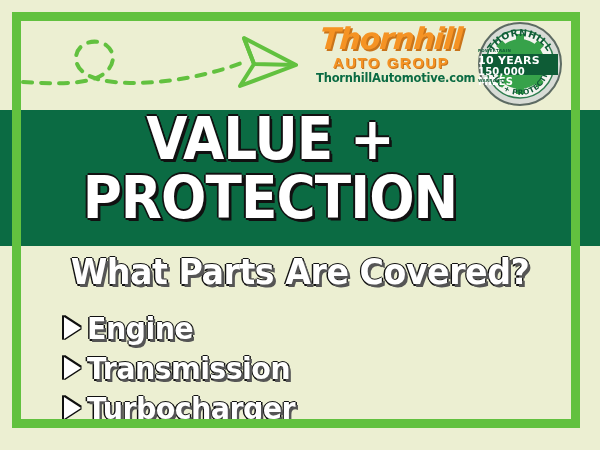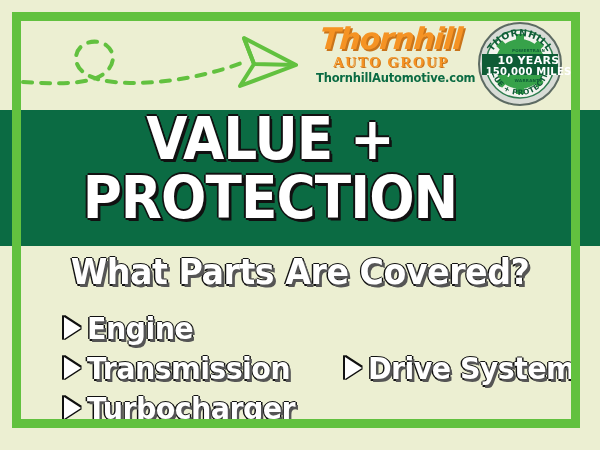--- a/index.html
+++ b/index.html
@@ -37,34 +37,34 @@
   .logo-word{
     font-family:"DejaVu Sans", sans-serif;
     font-weight:bold;font-style:italic;
     font-size:30px;letter-spacing:-1px;
     color:#f59324;
     text-shadow:2px 2px 0 #c9741a;
     transform:skewX(-4deg);
   }
   .logo-sub{
     margin-top:1px;
-    font-family:Liberation Serif, serif;
+    font-family:Liberation Sans, sans-serif;
     font-weight:bold;font-size:15px;letter-spacing:1.5px;
     color:#f59324;text-shadow:1px 1px 0 #c9741a;
   }
   .logo-url{
     margin-top:3px;
     font-family:"DejaVu Sans", sans-serif;
     font-weight:bold;font-size:11.5px;letter-spacing:-0.2px;
     color:#0b6b43;
   }
   
   .seal{position:absolute;left:478px;top:22px;width:84px;height:84px;}
   .seal-txt{
-    position:absolute;left:0;width:101px;text-align:center;
+    position:absolute;left:0;width:80px;text-align:left;
     font-family:"DejaVu Sans", sans-serif;font-weight:bold;color:#fff;
     line-height:1;
   }
   .seal-y{top:33px;font-size:11px;letter-spacing:0.3px;}
   .seal-m{top:45px;font-size:10px;letter-spacing:0.2px;}
   .seal-pt{top:27px;font-size:4px;color:#0e5c36;letter-spacing:0.3px;}
   .seal-wa{top:57px;font-size:4px;color:#0e5c36;letter-spacing:0.3px;}
   
   .headline{
     position:absolute;left:0;top:112px;width:540px;text-align:center;
@@ -188,22 +188,18 @@
       <div class="part">
         <span class="tri"></span>
         <span class="part-label">Transmission</span>
       </div>
       <div class="part">
         <span class="tri"></span>
         <span class="part-label">Turbocharger</span>
       </div>
     </div>
     <div class="col col-right">
-      <div class="part">
-        <span class="tri"></span>
-        <span class="part-label">Drive System</span>
-      </div>
     </div>
   </div>
 
   <div class="frame"></div>
 
 </div>
 
 </body></html>

